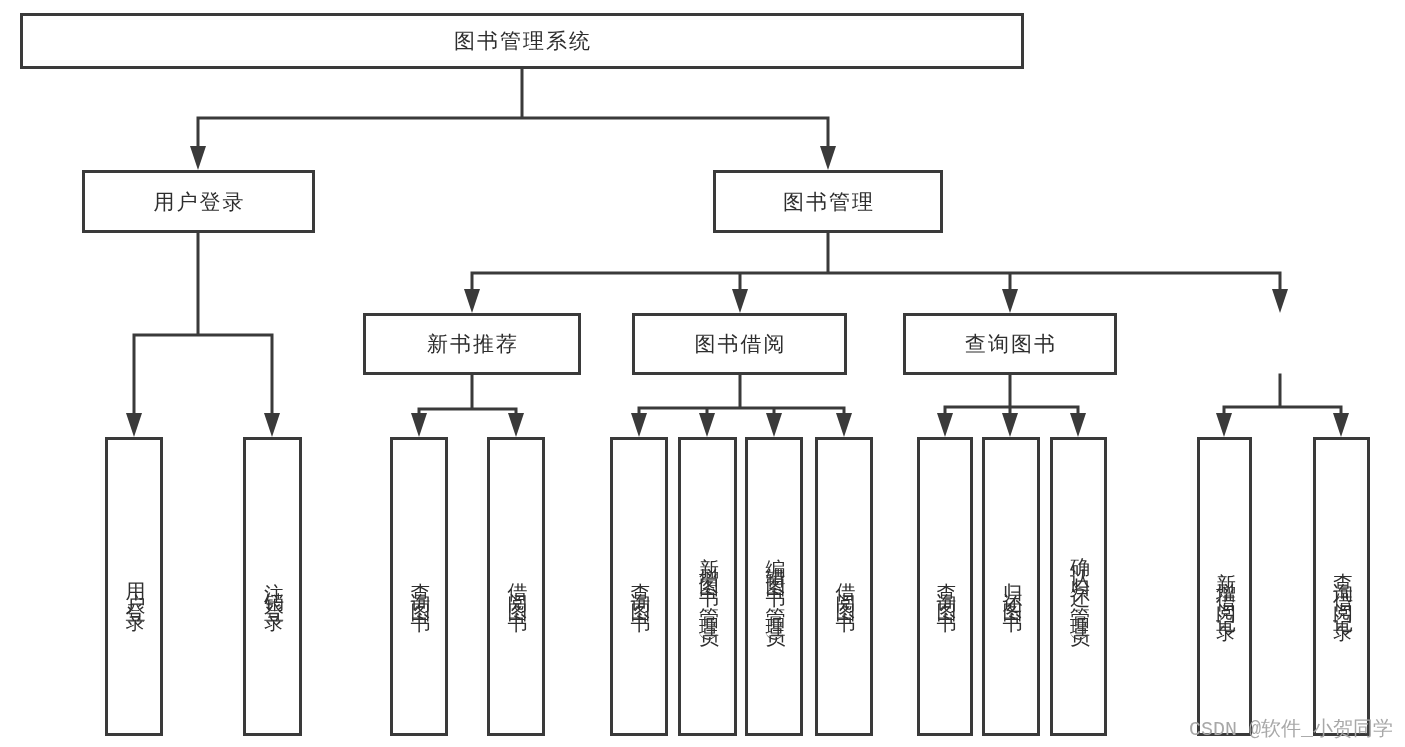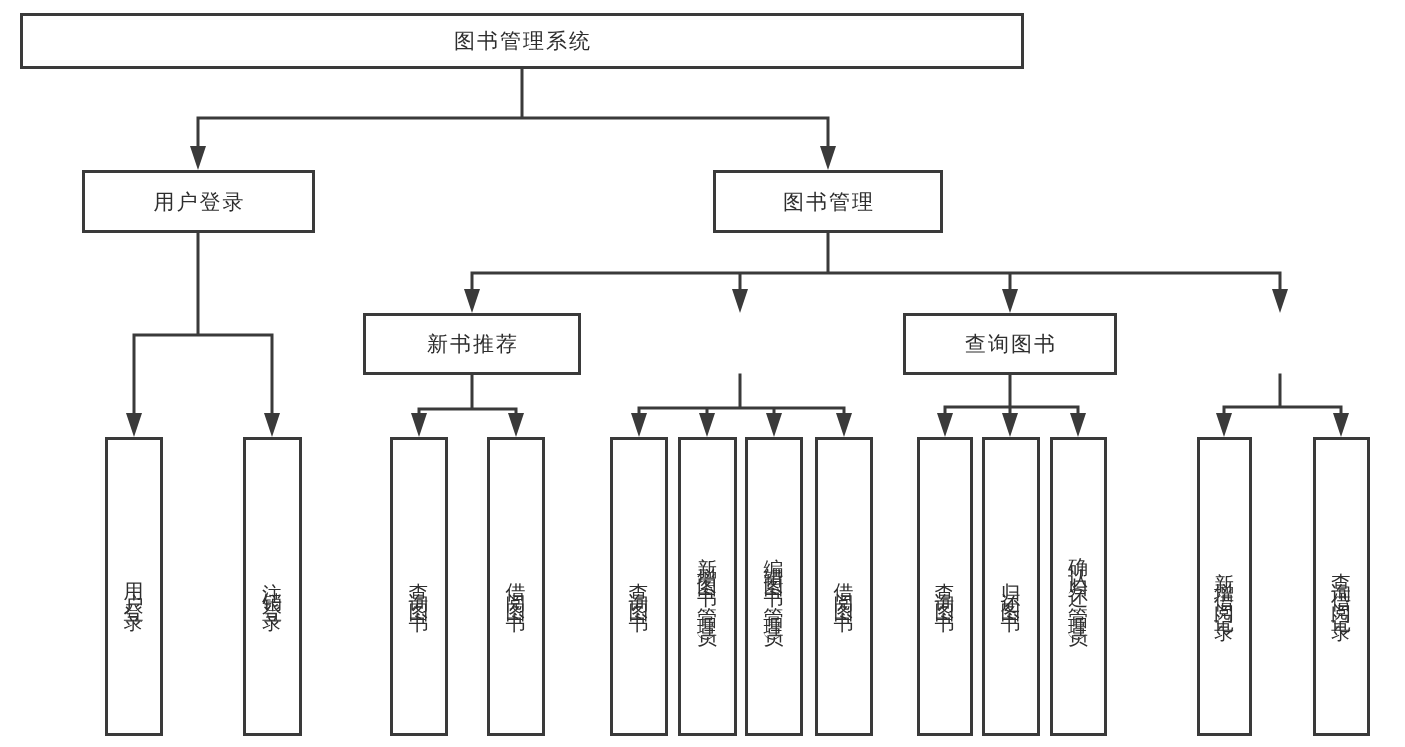--- a/index.html
+++ b/index.html
@@ -5,21 +5,21 @@
   :root{
     --line:#3a3a3a;
     --text:#2e2e2e;
     --watermark:#a8a8a8;
     --background:#ffffff;
   }
   html,body{margin:0;padding:0;background:var(--background);}
   .stage{
     position:relative;width:1405px;height:747px;overflow:hidden;
     background:var(--background);
-    font-family:Liberation Serif, serif;
+    font-family:Liberation Mono, monospace;
     color:var(--text);
   }
   svg.wires{position:absolute;left:0;top:0;}
   .wire{stroke:var(--line);stroke-width:3;fill:none;stroke-linecap:square;}
   .head{fill:var(--line);stroke:none;}
   .node{
     position:absolute;box-sizing:border-box;
     border:3px solid var(--line);background:#fff;
     display:flex;align-items:center;justify-content:center;
   }
@@ -96,20 +96,23 @@
   <div class="node node-h" style="left:82px;top:170px;width:233px;height:63px">
     <span class="lbl">用户登录</span>
   </div>
   <div class="node node-h" style="left:713px;top:170px;width:230px;height:63px">
     <span class="lbl">图书管理</span>
   </div>
 
   <div class="node node-h" style="left:363px;top:313px;width:218px;height:62px">
     <span class="lbl">新书推荐</span>
   </div>
+  <div class="node node-h" style="left:632px;top:313px;width:215px;height:62px">
+    <span class="lbl">图书借阅</span>
+  </div>
   <div class="node node-h" style="left:903px;top:313px;width:214px;height:62px">
     <span class="lbl">查询图书</span>
   </div>
 
   <div class="node node-v" style="left:105px;top:437px;width:58px;height:299px">
     <span class="lbl">用户登录</span>
   </div>
   <div class="node node-v" style="left:243px;top:437px;width:59px;height:299px">
     <span class="lbl">注销登录</span>
   </div>
@@ -144,13 +147,14 @@
     <span class="lbl">确认归还（管理员）</span>
   </div>
 
   <div class="node node-v" style="left:1197px;top:437px;width:55px;height:299px">
     <span class="lbl">新增借阅记录</span>
   </div>
   <div class="node node-v" style="left:1313px;top:437px;width:57px;height:299px">
     <span class="lbl">查询借阅记录</span>
   </div>
 
+  <div class="watermark">CSDN @软件_小贺同学</div>
 </div>
 
 </body></html>

